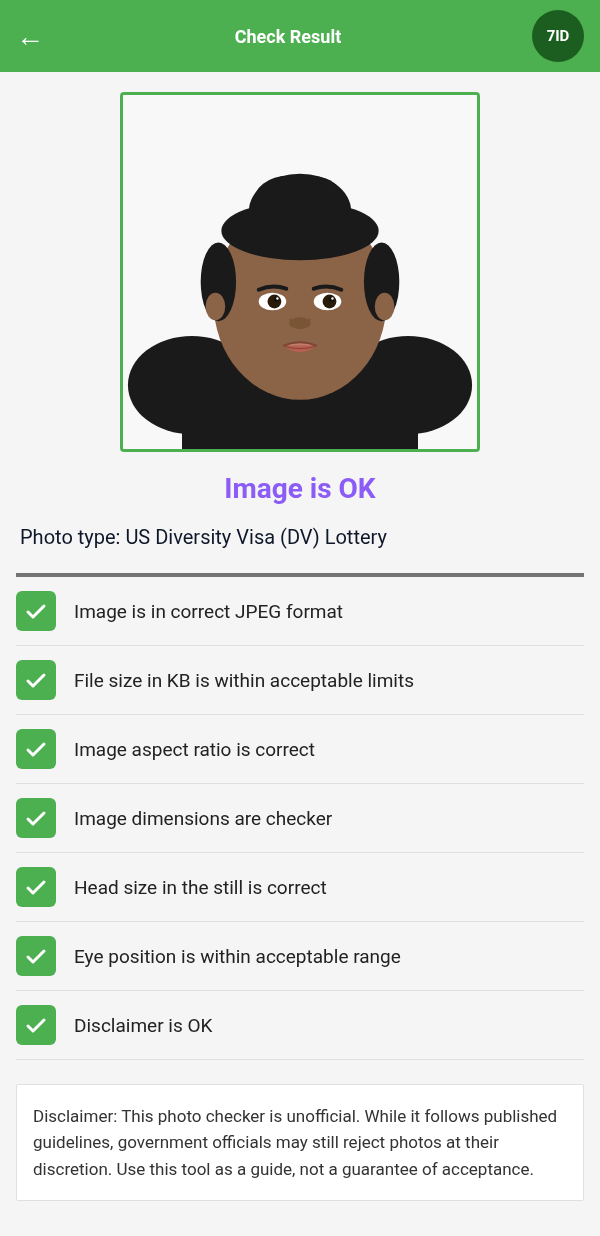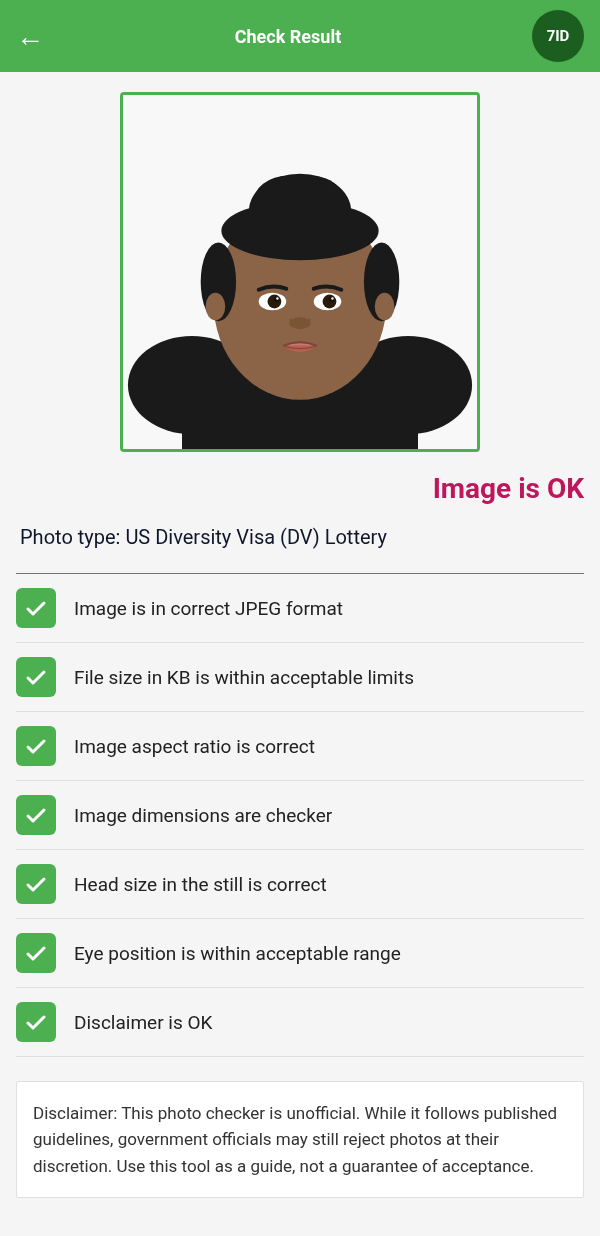--- a/index.html
+++ b/index.html
@@ -82,24 +82,24 @@
     }
 
     
     .photo-frame svg {
       width: 100%;
       height: 100%;
     }
 
     
     .status-text {
-      text-align: right;
+      text-align: center;
       font-size: 28px;
       font-weight: bold;
-      color: #be185d;
+      color: #8b5cf6;
       margin-bottom: 20px;
     }
 
     
     .photo-type {
       font-size: 20px;
       color: #0f172a;
       margin-bottom: 24px;
       padding-left: 4px;
     }
@@ -111,21 +111,21 @@
     }
 
     .check-item {
       display: flex;
       align-items: center;
       padding: 14px 0;
       border-bottom: 1px solid #e0e0e0;
     }
 
     .check-item:first-child {
-      border-top: 1px solid #737373;
+      border-top: 4px solid #737373;
     }
 
     .check-icon {
       width: 40px;
       height: 40px;
       min-width: 40px;
       background-color: #4caf50;
       border-radius: 6px;
       display: flex;
       align-items: center;

